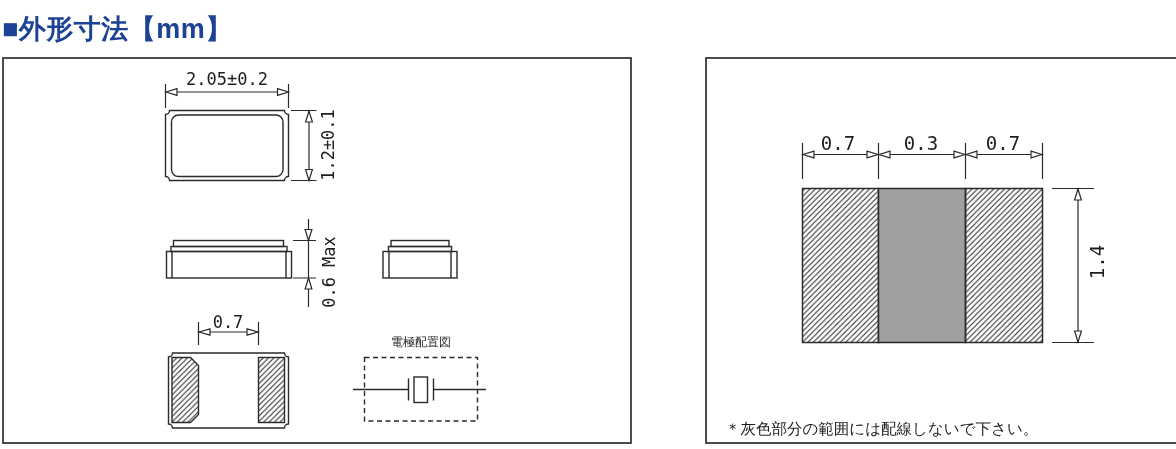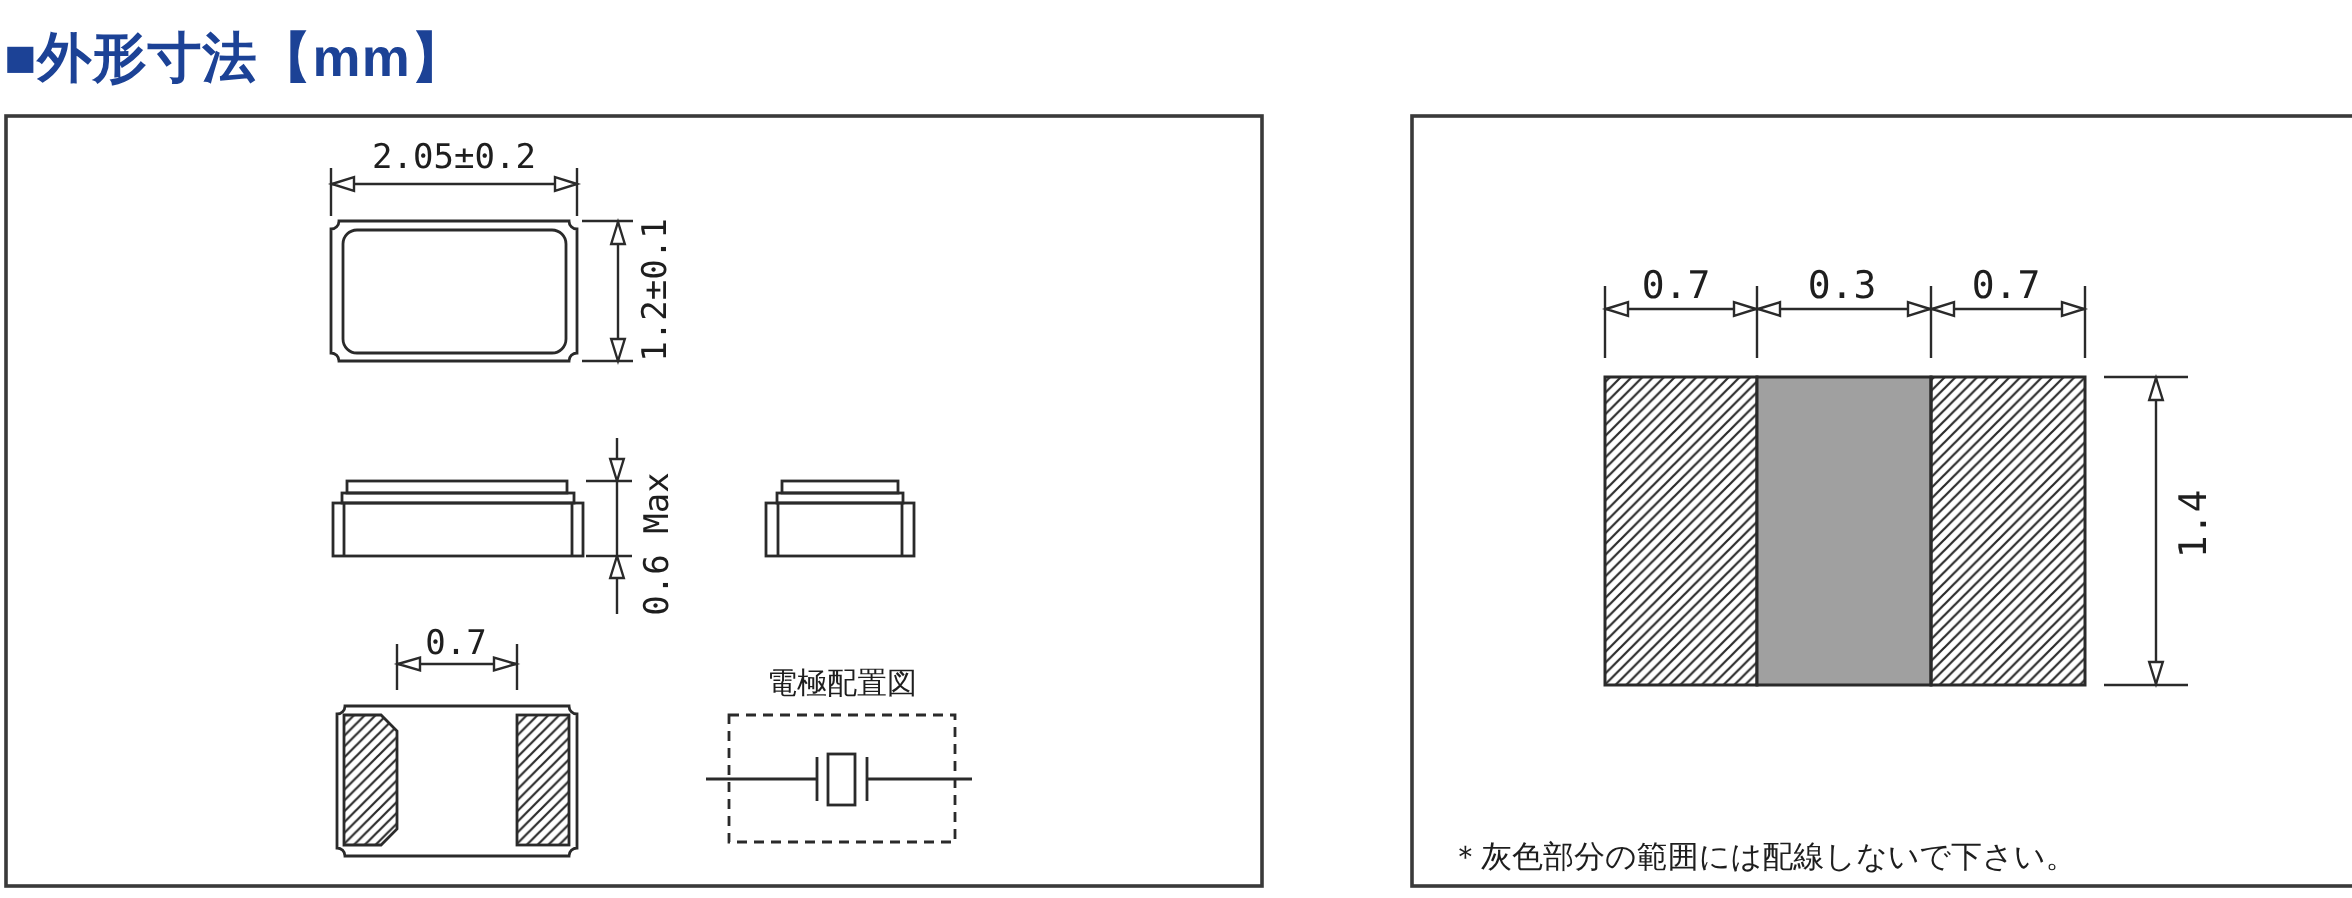--- a/index.html
+++ b/index.html
@@ -11,21 +11,21 @@
     position:absolute;top:11px;font-size:27px;font-weight:700;color:#1c4296;
     letter-spacing:0.5px;white-space:nowrap;
   }
   .dim{
     position:absolute;font-family:"DejaVu Sans Mono","Liberation Mono",monospace;
     font-size:17px;color:#1e1e1e;white-space:nowrap;transform:translate(-50%,-50%);
   }
   .dim-v{transform:translate(-50%,-50%) rotate(-90deg);}
   .dim-lg{font-size:19px;}
   .jp-label{
-    position:absolute;font-size:15px;color:#1e1e1e;white-space:nowrap;
+    position:absolute;font-size:12px;color:#1e1e1e;white-space:nowrap;
     transform:translate(-50%,-50%);font-weight:500;
   }
   .note{
     position:absolute;font-size:15.5px;color:#1e1e1e;white-space:nowrap;
     transform:translateY(-50%);
   }
   svg{position:absolute;left:0;top:0;}
 </style>
 </head>
 <body>

